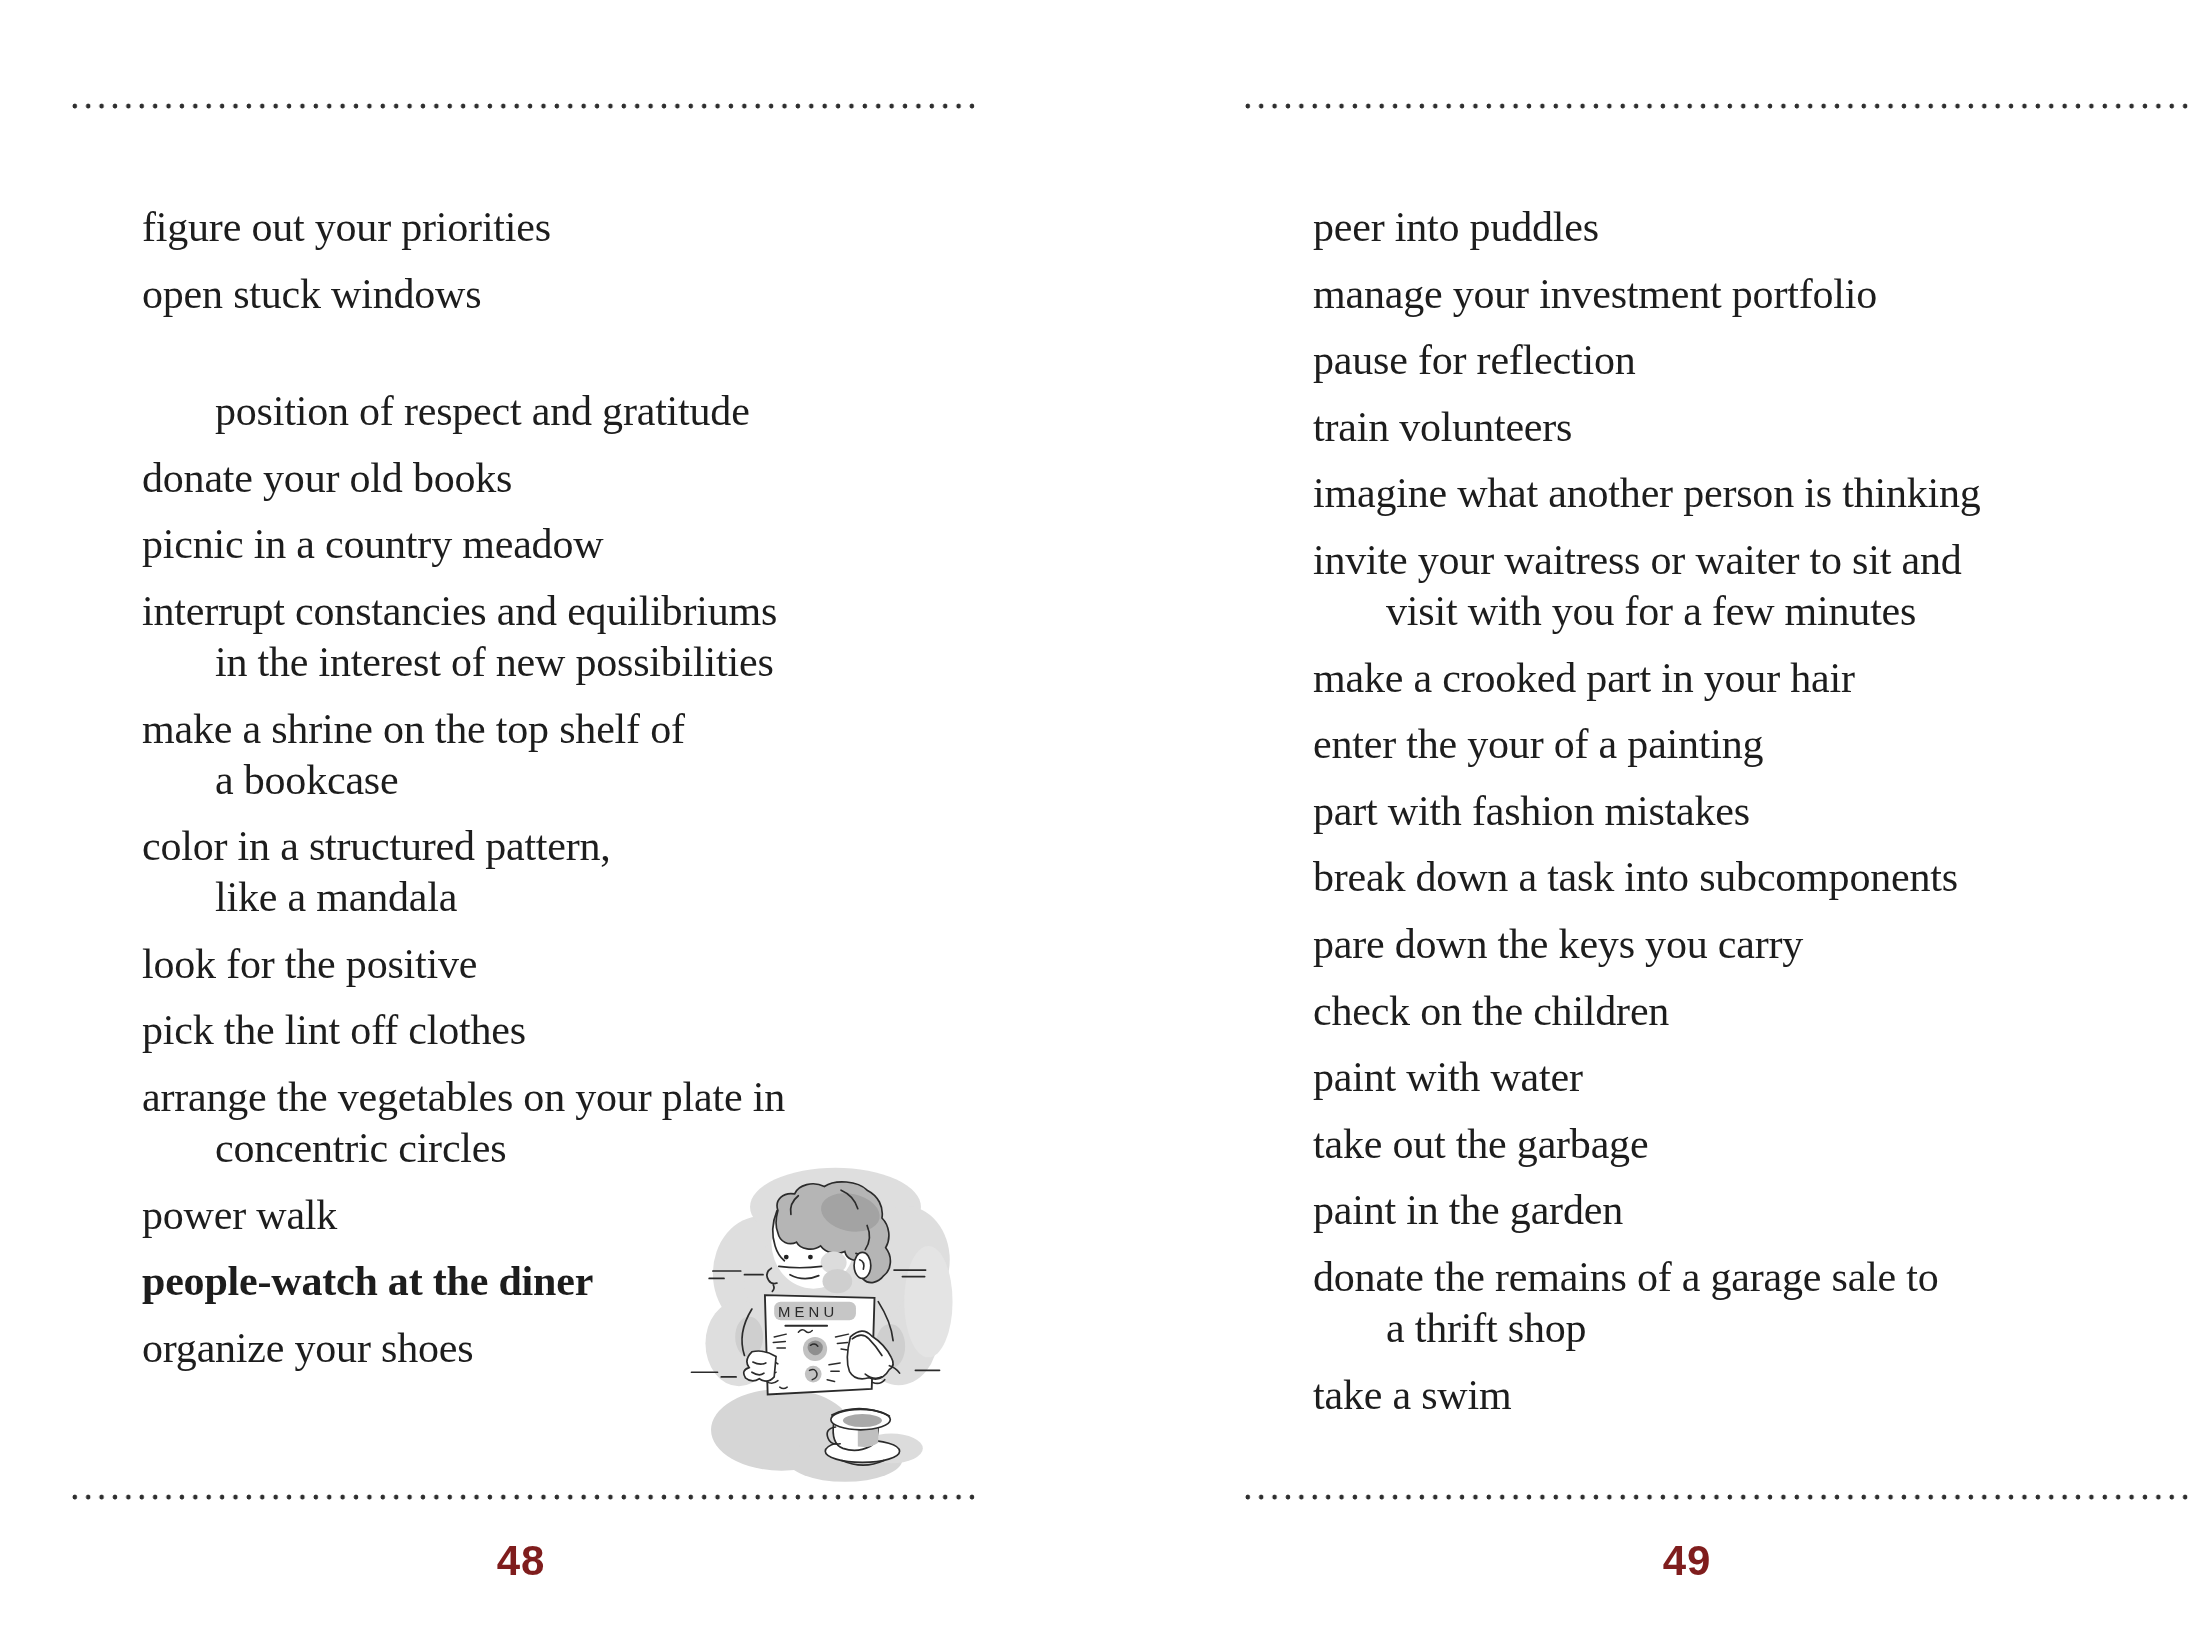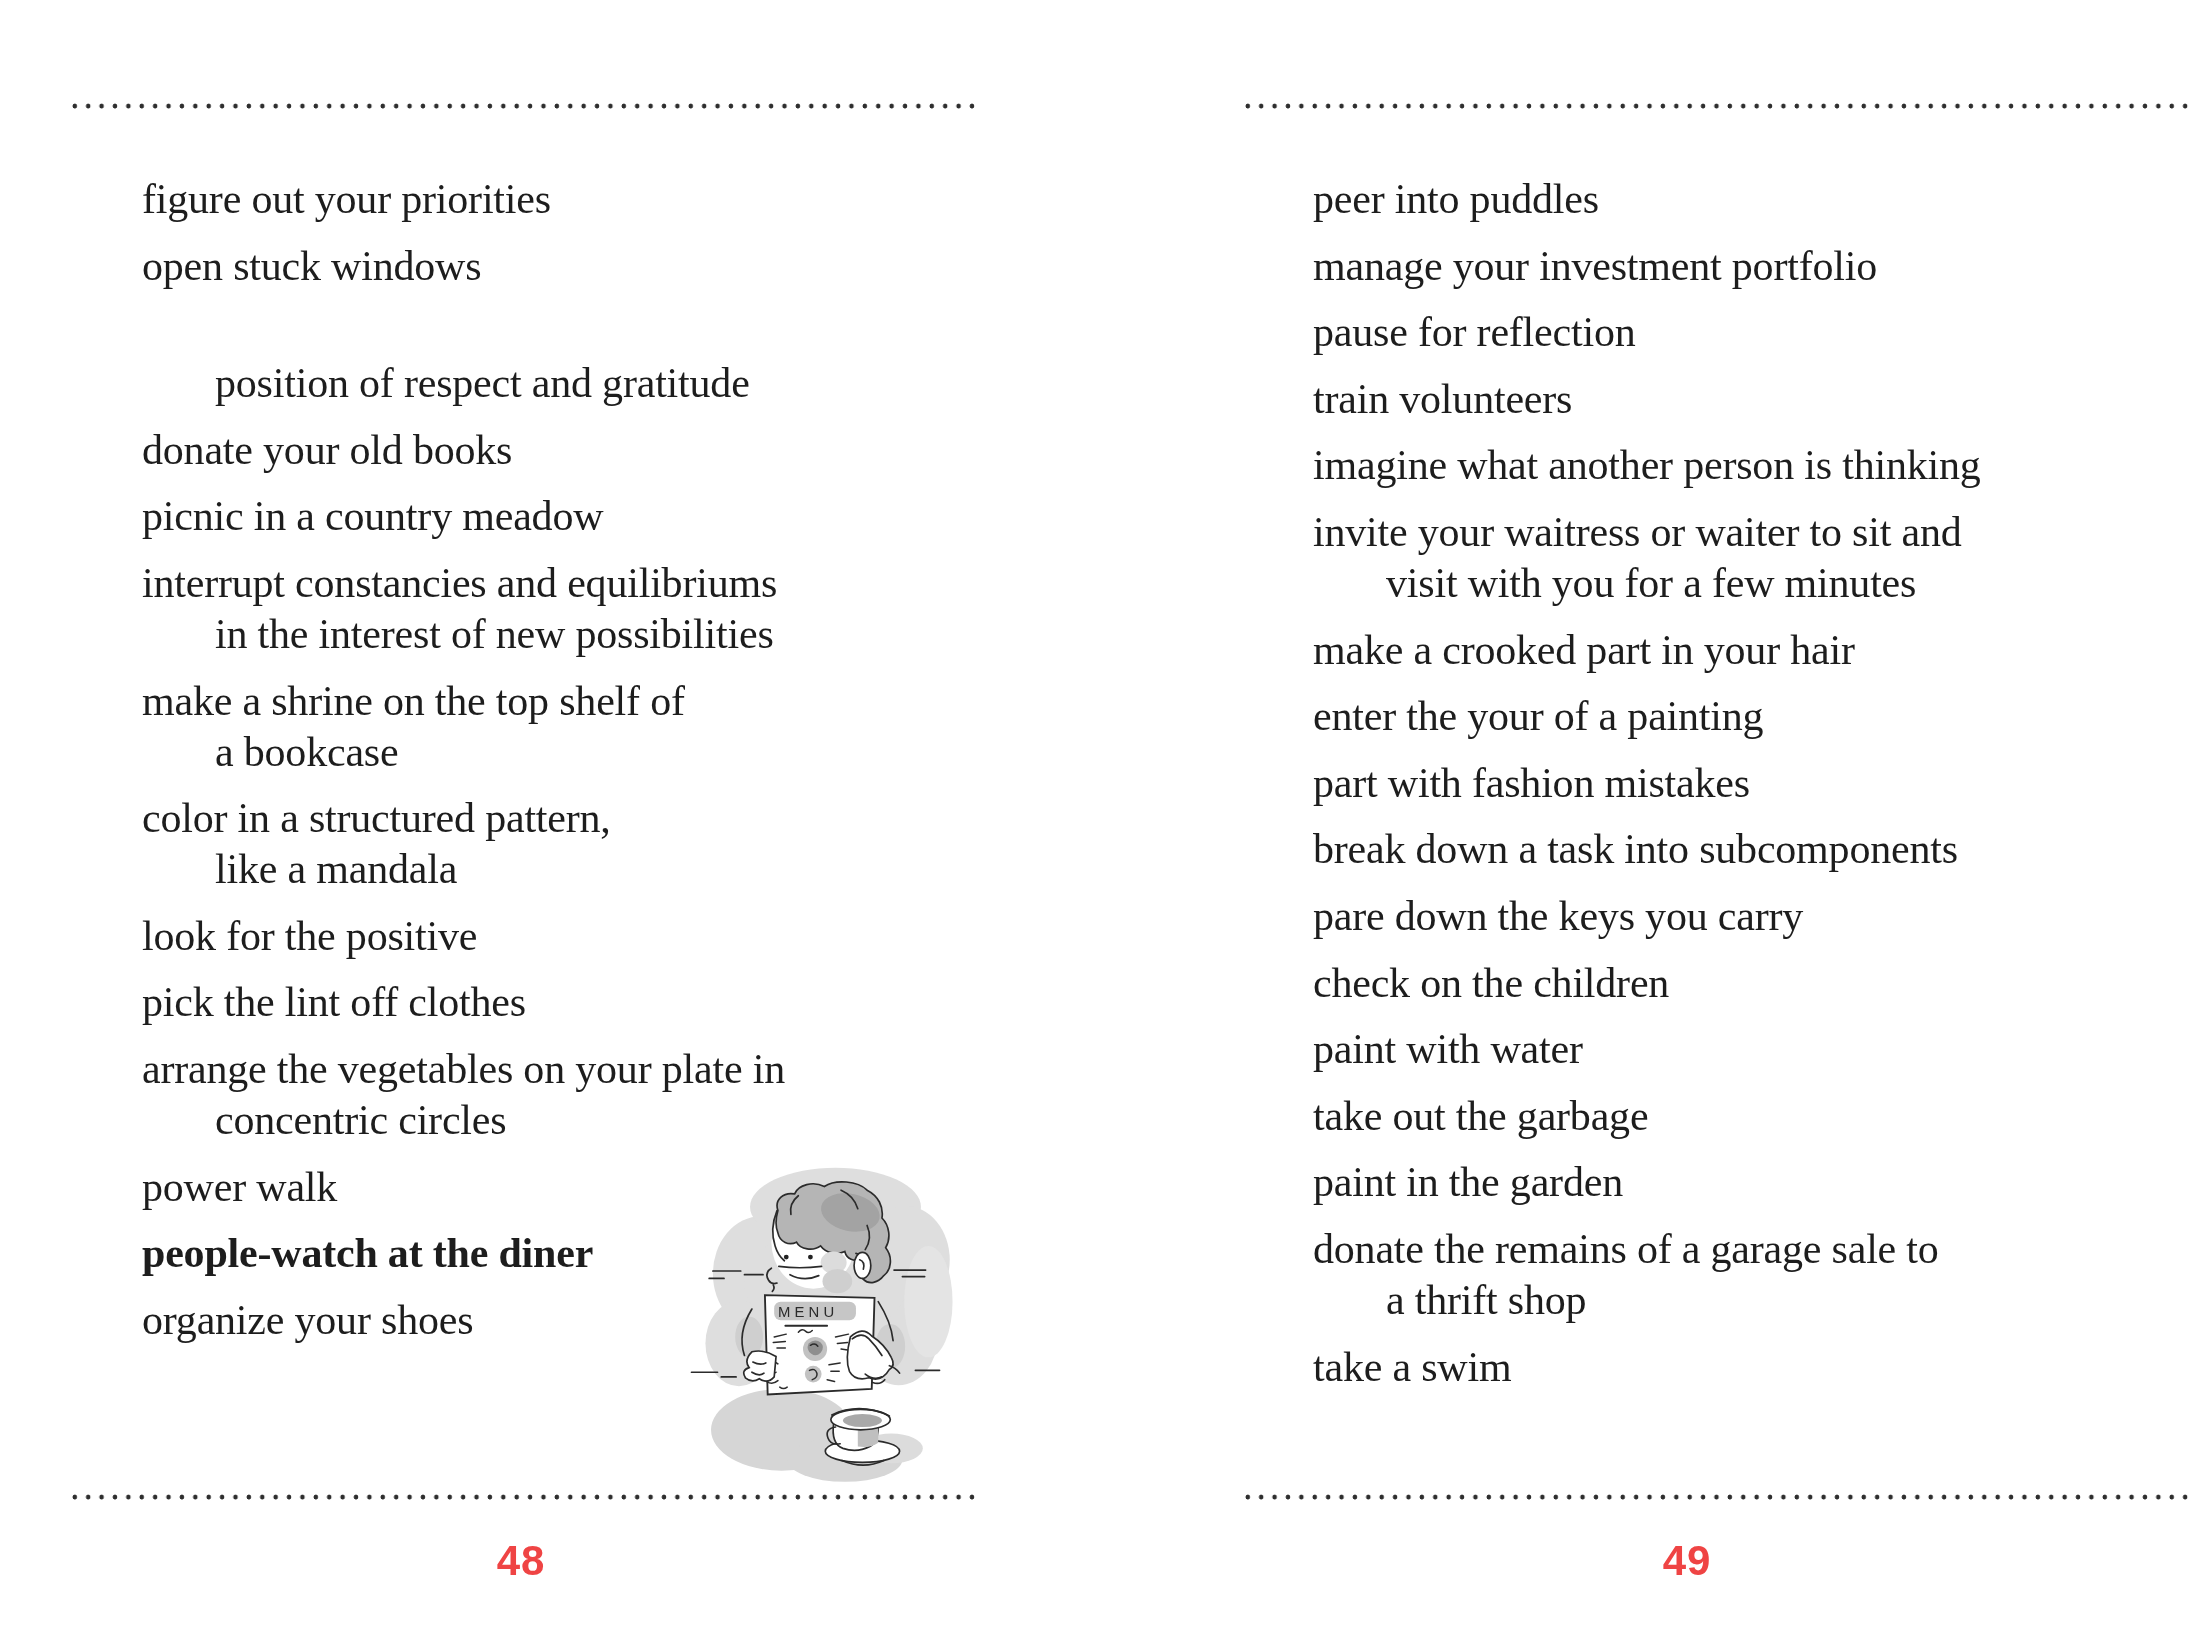--- a/index.html
+++ b/index.html
@@ -11,33 +11,33 @@
   }
   .dotted-rule{
     position:absolute;height:5.5px;
     background-image:radial-gradient(circle at 2.8px 2.8px, var(--dot,#2e2e2e) 1.9px, transparent 2.6px);
     background-size:13.4px 5.5px;background-repeat:repeat-x;
   }
   .rule-top-left{left:72px;top:103px;width:905px;}
   .rule-top-right{left:1245px;top:103px;width:946px;}
   .rule-bottom-left{left:72px;top:1494px;width:905px;}
   .rule-bottom-right{left:1245px;top:1494px;width:946px;}
-  .list{position:absolute;color:var(--ink,#1d1d1d);}
+  .list{position:absolute;color:var(--ink,#1d1d1d);margin-top:28px;}
   .list-left{left:142px;top:174px;width:872px;}
   .list-right{left:1313px;top:174px;width:900px;}
   .item{
     font-size:42px;line-height:51px;margin:0 0 15.6px 0;
     padding-left:73px;text-indent:-73px;
     letter-spacing:-0.2px;
   }
   .item.bold{font-weight:700;}
   .pagenum{
     position:absolute;top:1537px;width:184px;text-align:center;
     font-family:"Liberation Sans",sans-serif;font-weight:700;
-    font-size:42px;color:#ef4444;letter-spacing:0.9px;
+    font-size:42px;color:#7f1d1d;letter-spacing:0.9px;
   }
   .pagenum-left{left:429px;}
   .pagenum-right{left:1595px;}
   .illustration{position:absolute;left:659px;top:1153px;width:353px;height:353px;text-align:right;}
   .illustration svg{width:100%;height:100%;display:block;}
 </style>
 </head>
 <body>
 
 <div class="dotted-rule rule-top-left"></div>

